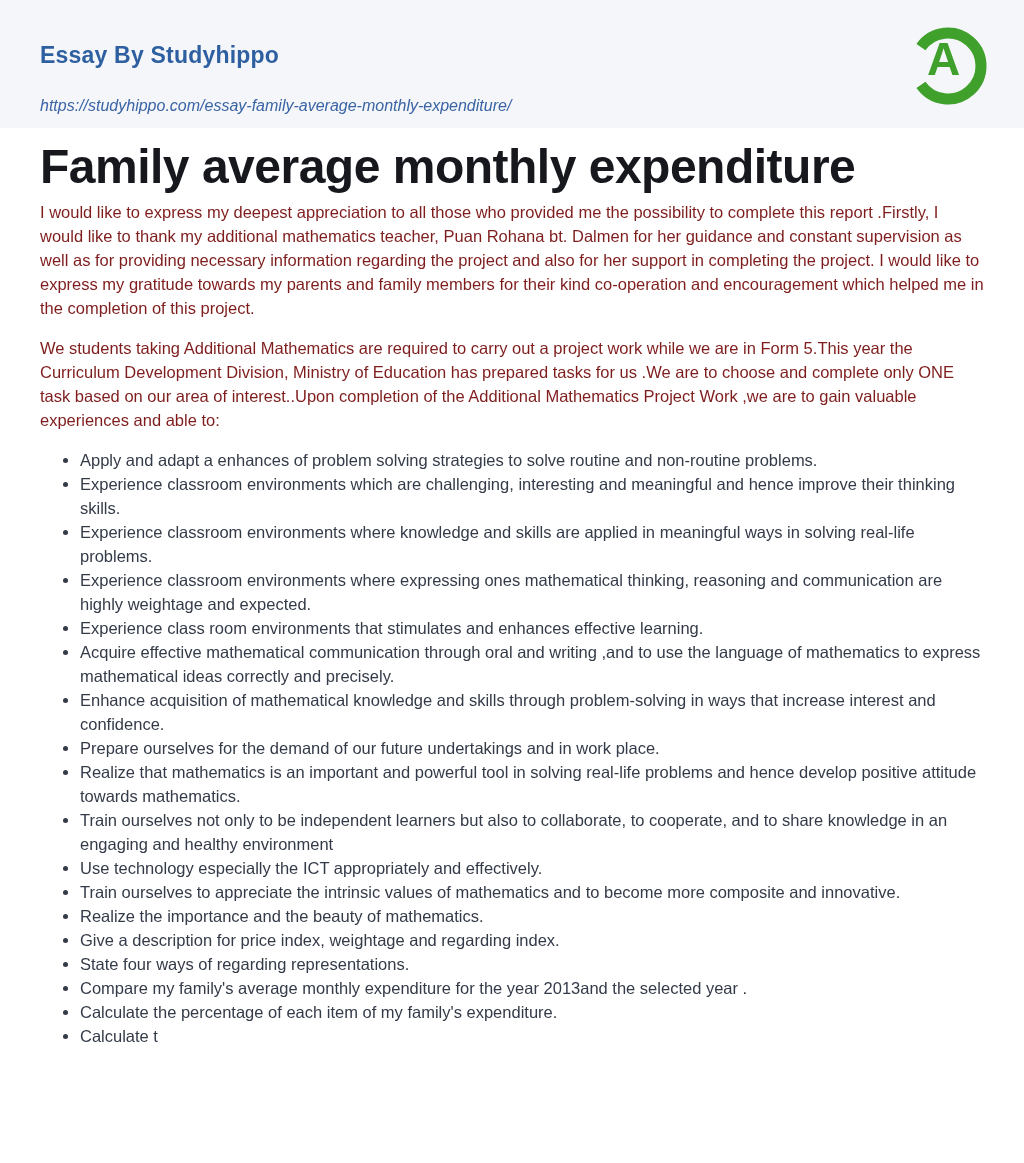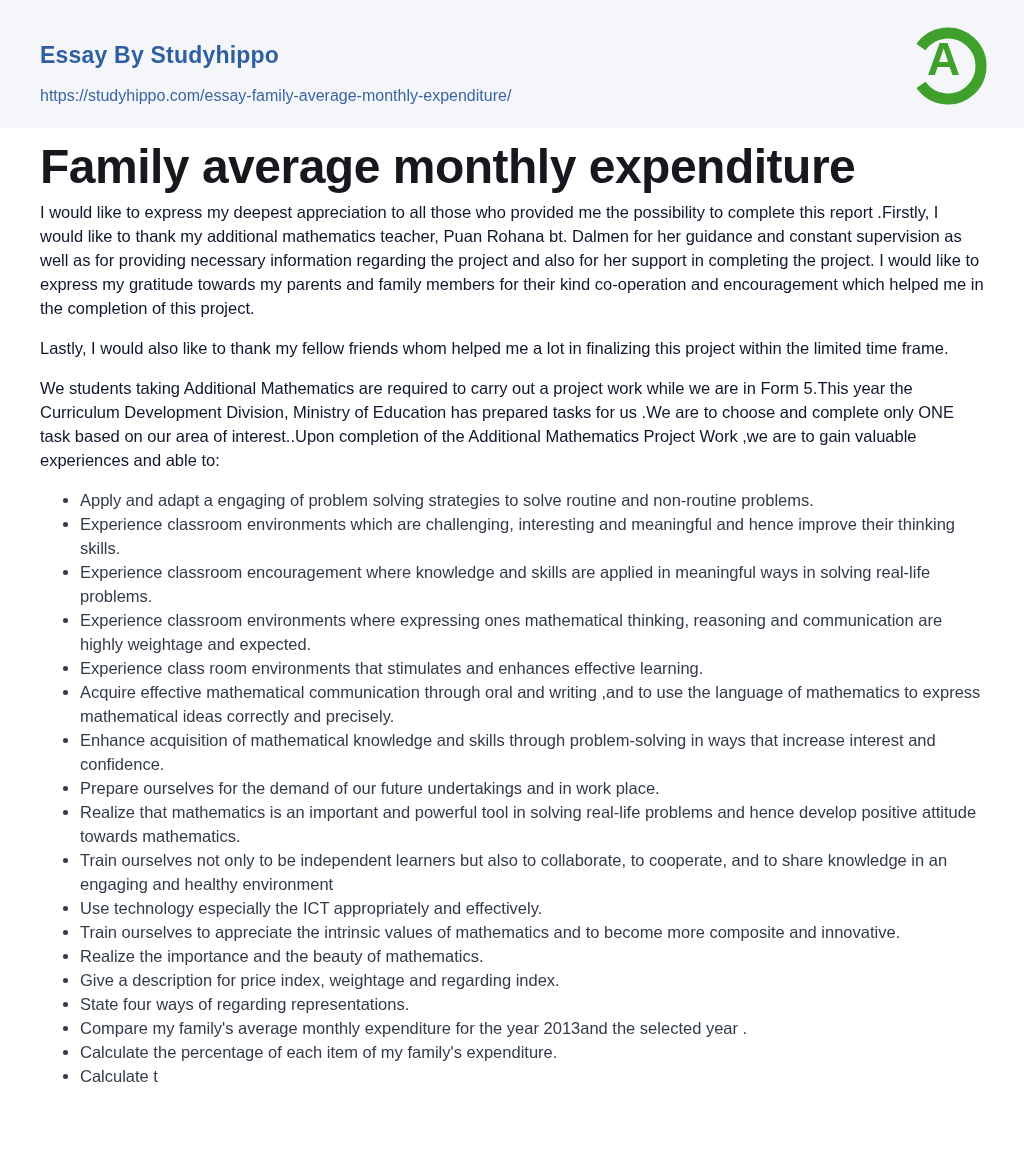--- a/index.html
+++ b/index.html
@@ -20,26 +20,27 @@
   }
   .site-title {
     padding-top: 42px;
     font-size: 23px;
     font-weight: 700;
     letter-spacing: 0.2px;
     color: #2e5fa0;
   }
   .page-url {
     display: inline-block;
-    margin-top: 18px;
+    margin-top: 28px;
     font-size: 16px;
     font-weight: 400;
     color: #3a64a4;
     text-decoration: none;
     cursor: pointer;
+    font-style: italic;
   }
 
   
   .logo {
     position: absolute;
     top: 22px;
     right: 32px;
     width: 88px;
     height: 88px;
   }
@@ -65,21 +66,21 @@
     font-size: 48px;
     line-height: 38px;
     font-weight: 800;
     letter-spacing: -0.5px;
     color: #16181e;
   }
   .article-body p {
     font-size: 16.5px;
     line-height: 24px;
     margin-bottom: 16px;
-    color: #0f172a;
+    color: #7f1d1d;
   }
   ul.objectives {
     margin-top: 16px;
     padding-left: 40px;
     list-style: disc outside;
   }
   ul.objectives li {
     font-size: 16.5px;
     line-height: 24px;
     color: #343b48;
@@ -101,28 +102,27 @@
     </span>
     <span class="logo-letter">A</span>
   </div>
 </header>
 
 <main>
   <h1 class="page-title">Family average monthly expenditure</h1>
 
   <div class="article-body">
       <p>I would like to express my deepest appreciation to all those who provided me the possibility to complete this report .Firstly, I would like to thank my additional mathematics teacher, Puan Rohana bt. Dalmen for her guidance and constant supervision as well as for providing necessary information regarding the project and also for her support in completing the project. I would like to express my gratitude towards my parents and family members for their kind co-operation and encouragement which helped me in the completion of this project.</p>
-      <p>Lastly, I would also like to thank my fellow friends whom helped me a lot in finalizing this project within the limited time frame.</p>
       <p>We students taking Additional Mathematics are required to carry out a project work while we are in Form 5.This year the Curriculum Development Division, Ministry of Education has prepared tasks for us .We are to choose and complete only ONE task based on our area of interest..Upon completion of the Additional Mathematics Project Work ,we are to gain valuable experiences and able to:</p>
     </div>
 
   <ul class="objectives">
-      <li>Apply and adapt a engaging of problem solving strategies to solve routine and non-routine problems.</li>
+      <li>Apply and adapt a enhances of problem solving strategies to solve routine and non-routine problems.</li>
       <li>Experience classroom environments which are challenging, interesting and meaningful and hence improve their thinking skills.</li>
-      <li>Experience classroom encouragement where knowledge and skills are applied in meaningful ways in solving real-life problems.</li>
+      <li>Experience classroom environments where knowledge and skills are applied in meaningful ways in solving real-life problems.</li>
       <li>Experience classroom environments where expressing ones mathematical thinking, reasoning and communication are highly weightage and expected.</li>
       <li>Experience class room environments that stimulates and enhances effective learning.</li>
       <li>Acquire effective mathematical communication through oral and writing ,and to use the language of mathematics to express mathematical ideas correctly and precisely.</li>
       <li>Enhance acquisition of mathematical knowledge and skills through problem-solving in ways that increase interest and confidence.</li>
       <li>Prepare ourselves for the demand of our future undertakings and in work place.</li>
       <li>Realize that mathematics is an important and powerful tool in solving real-life problems and hence develop positive attitude towards mathematics.</li>
       <li>Train ourselves not only to be independent learners but also to collaborate, to cooperate, and to share knowledge in an engaging and healthy environment</li>
       <li>Use technology especially the ICT appropriately and effectively.</li>
       <li>Train ourselves to appreciate the intrinsic values of mathematics and to become more composite and innovative.</li>
       <li>Realize the importance and the beauty of mathematics.</li>

